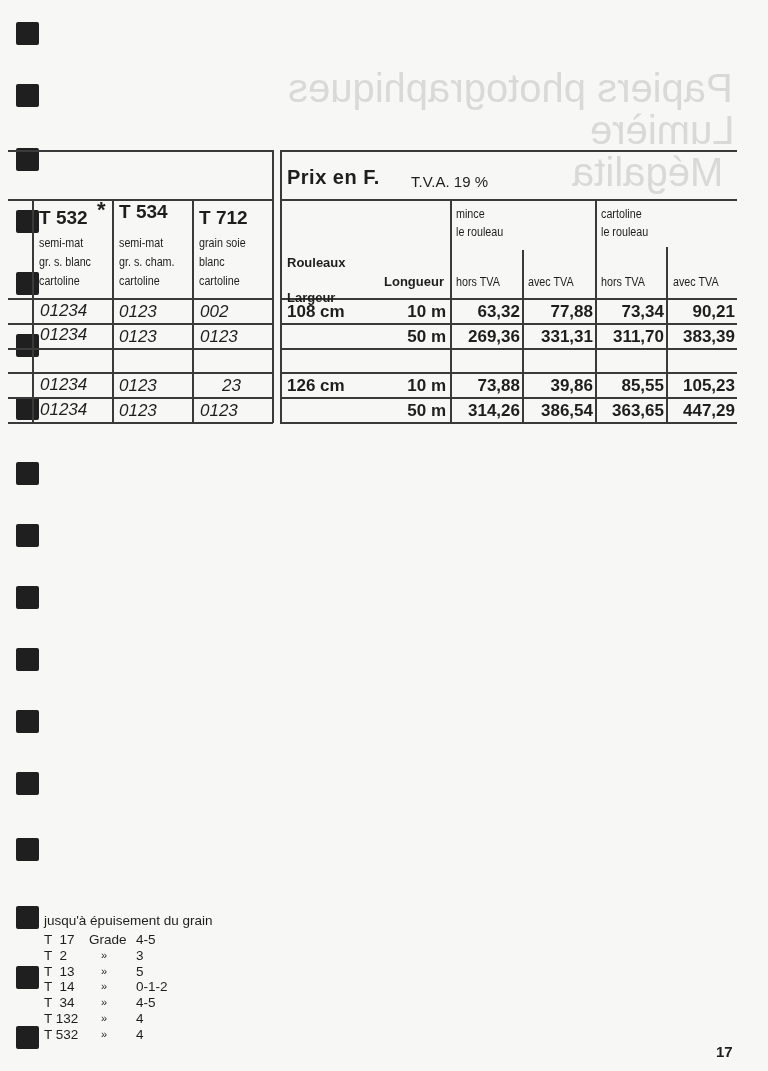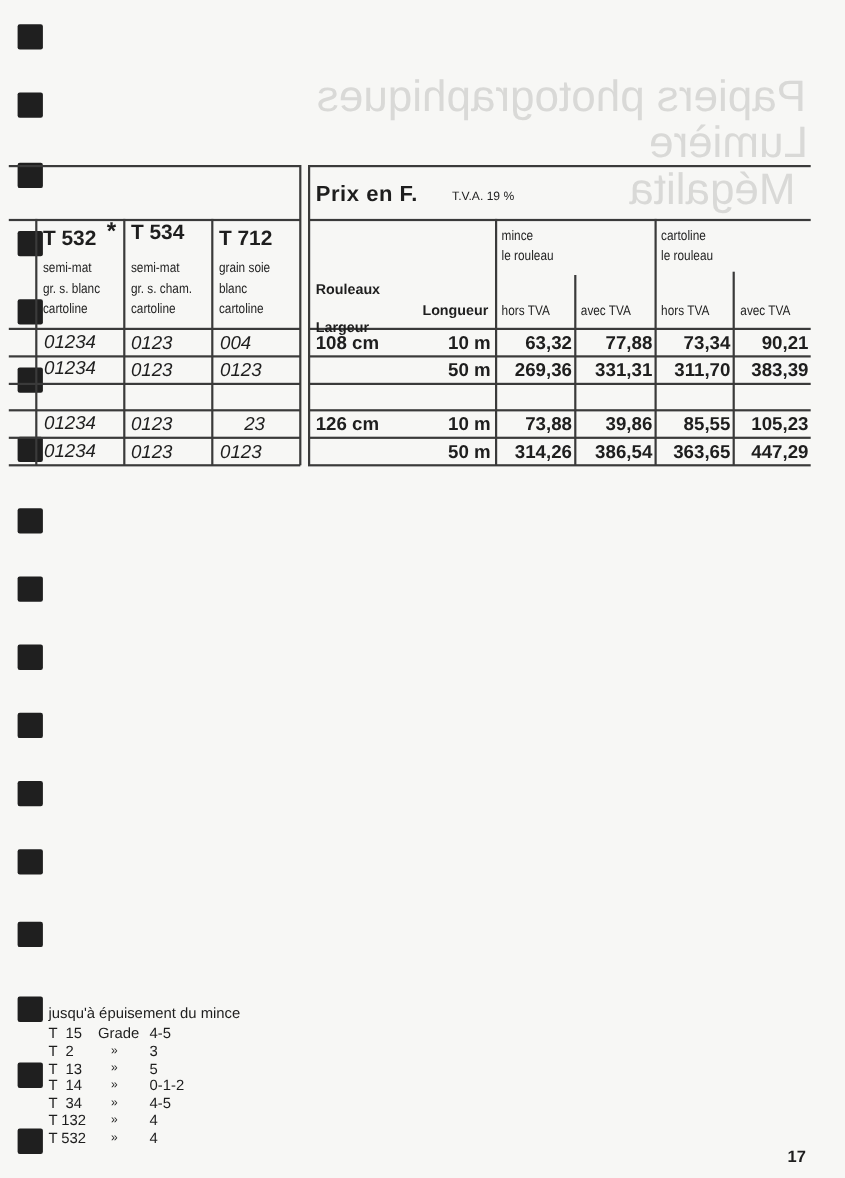--- a/index.html
+++ b/index.html
@@ -22,21 +22,21 @@
   }
   .line { position: absolute; background: #3a3a3a; }
   .hl { height: 1.5px; }
   .vl { width: 1.5px; }
   .txt { position: absolute; white-space: nowrap; }
   .code { font-size: 19px; font-weight: bold; }
   .ast { font-size: 22px; font-weight: bold; }
   .desc { font-family: "Liberation Sans", sans-serif; font-size: 12.5px; line-height: 19px; transform: scaleX(0.86); transform-origin: left top; }
   .num-it { font-style: italic; font-size: 17px; }
   .hdr-big { font-size: 20px; font-weight: bold; letter-spacing: 0.5px; }
-  .hdr-small { font-size: 11px; }
+  .hdr-small { font-size: 15px; }
   .hdr-lbl { font-size: 13px; font-weight: bold; }
   .sub { font-size: 12.5px; transform: scaleX(0.86); transform-origin: left top; }
   .val { font-size: 17px; font-weight: bold; text-align: right; }
   .foot { font-size: 13.5px; line-height: 15.5px; }
   .pageno { font-size: 15px; font-weight: bold; }
 </style>
 </head>
 <body>
 
 <div class="ghost t1">Papiers photographiques</div>
@@ -96,21 +96,21 @@
 
   <div class="txt code" style="left:199px;top:207px">T 712</div>
   <div class="txt desc" style="left:199px;top:234px">
     <div>grain soie</div>
     <div>blanc</div>
     <div>cartoline</div>
   </div>
 
   <div class="txt num-it" style="left:40px;top:301px">01234</div>
   <div class="txt num-it" style="left:119px;top:302px">0123</div>
-  <div class="txt num-it" style="left:200px;top:302px">004</div>
+  <div class="txt num-it" style="left:200px;top:302px">002</div>
 
   <div class="txt num-it" style="left:40px;top:325px">01234</div>
   <div class="txt num-it" style="left:119px;top:327px">0123</div>
   <div class="txt num-it" style="left:200px;top:327px">0123</div>
 
   <div class="txt num-it" style="left:40px;top:375px">01234</div>
   <div class="txt num-it" style="left:119px;top:376px">0123</div>
   <div class="txt num-it" style="left:222px;top:376px">23</div>
 
   <div class="txt num-it" style="left:40px;top:400px">01234</div>
@@ -177,23 +177,23 @@
   <div class="txt val" style="left:668px;width:67px;top:376px">105,23</div>
 
   <div class="txt val" style="left:380px;width:66px;top:401px">50 m</div>
   <div class="txt val" style="left:452px;width:68px;top:401px">314,26</div>
   <div class="txt val" style="left:524px;width:69px;top:401px">386,54</div>
   <div class="txt val" style="left:597px;width:67px;top:401px">363,65</div>
   <div class="txt val" style="left:668px;width:67px;top:401px">447,29</div>
 </div>
 
 <div>
-  <div class="txt foot" style="left:44px;top:913px">jusqu'à épuisement du mince</div>
-
-  <div class="txt foot" style="left:44px;top:932px;white-space:pre">T  15</div>
+  <div class="txt foot" style="left:44px;top:913px">jusqu'à épuisement du grain</div>
+
+  <div class="txt foot" style="left:44px;top:932px;white-space:pre">T  17</div>
   <div class="txt foot" style="left:89px;top:932px">Grade</div>
   <div class="txt foot" style="left:136px;top:932px">4-5</div>
 
   <div class="txt foot" style="left:44px;top:948px;white-space:pre">T  2</div>
   <div class="txt foot" style="left:101px;top:948px;font-size:11px">»</div>
   <div class="txt foot" style="left:136px;top:948px">3</div>
 
   <div class="txt foot" style="left:44px;top:964px;white-space:pre">T  13</div>
   <div class="txt foot" style="left:101px;top:964px;font-size:11px">»</div>
   <div class="txt foot" style="left:136px;top:964px">5</div>

